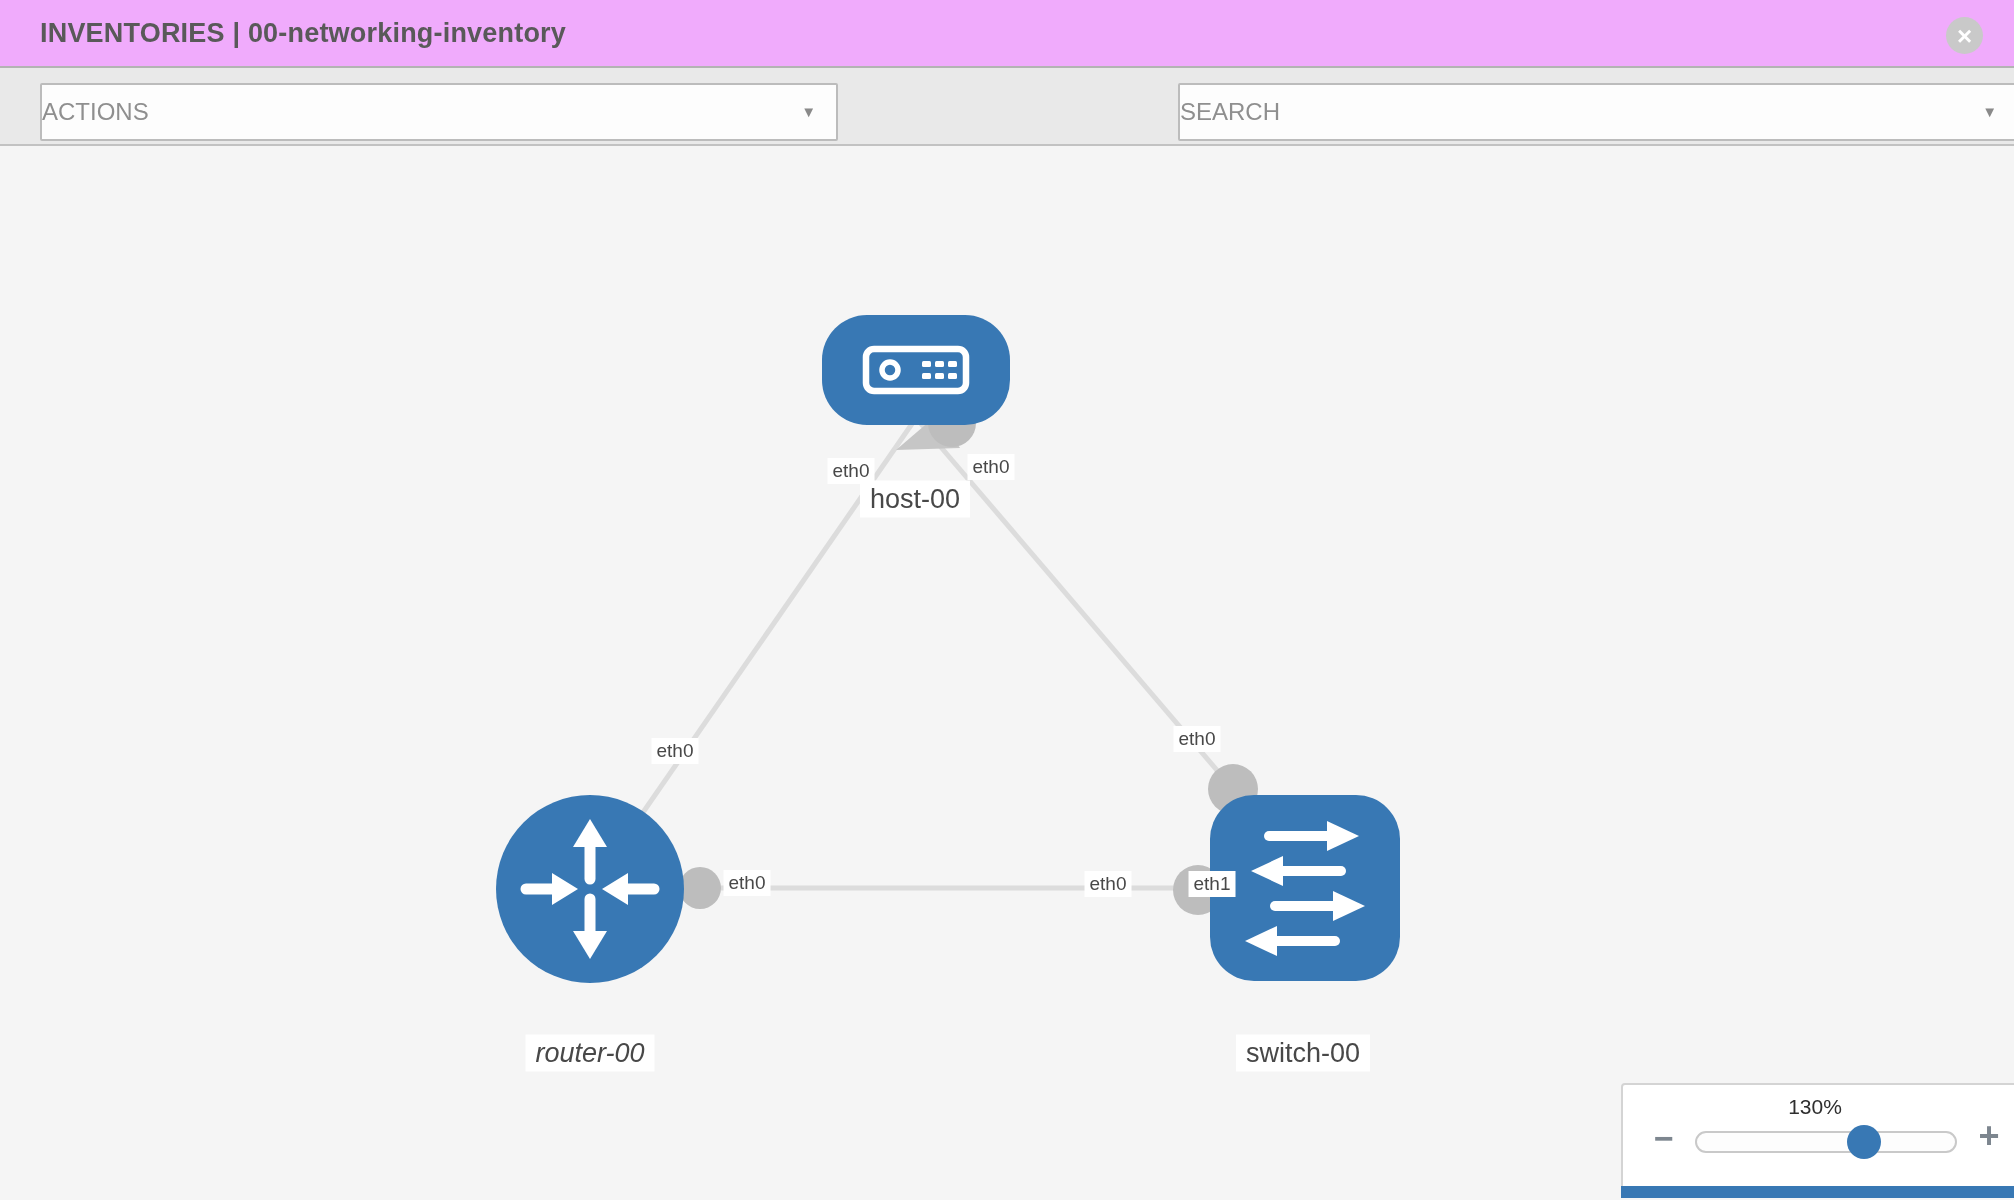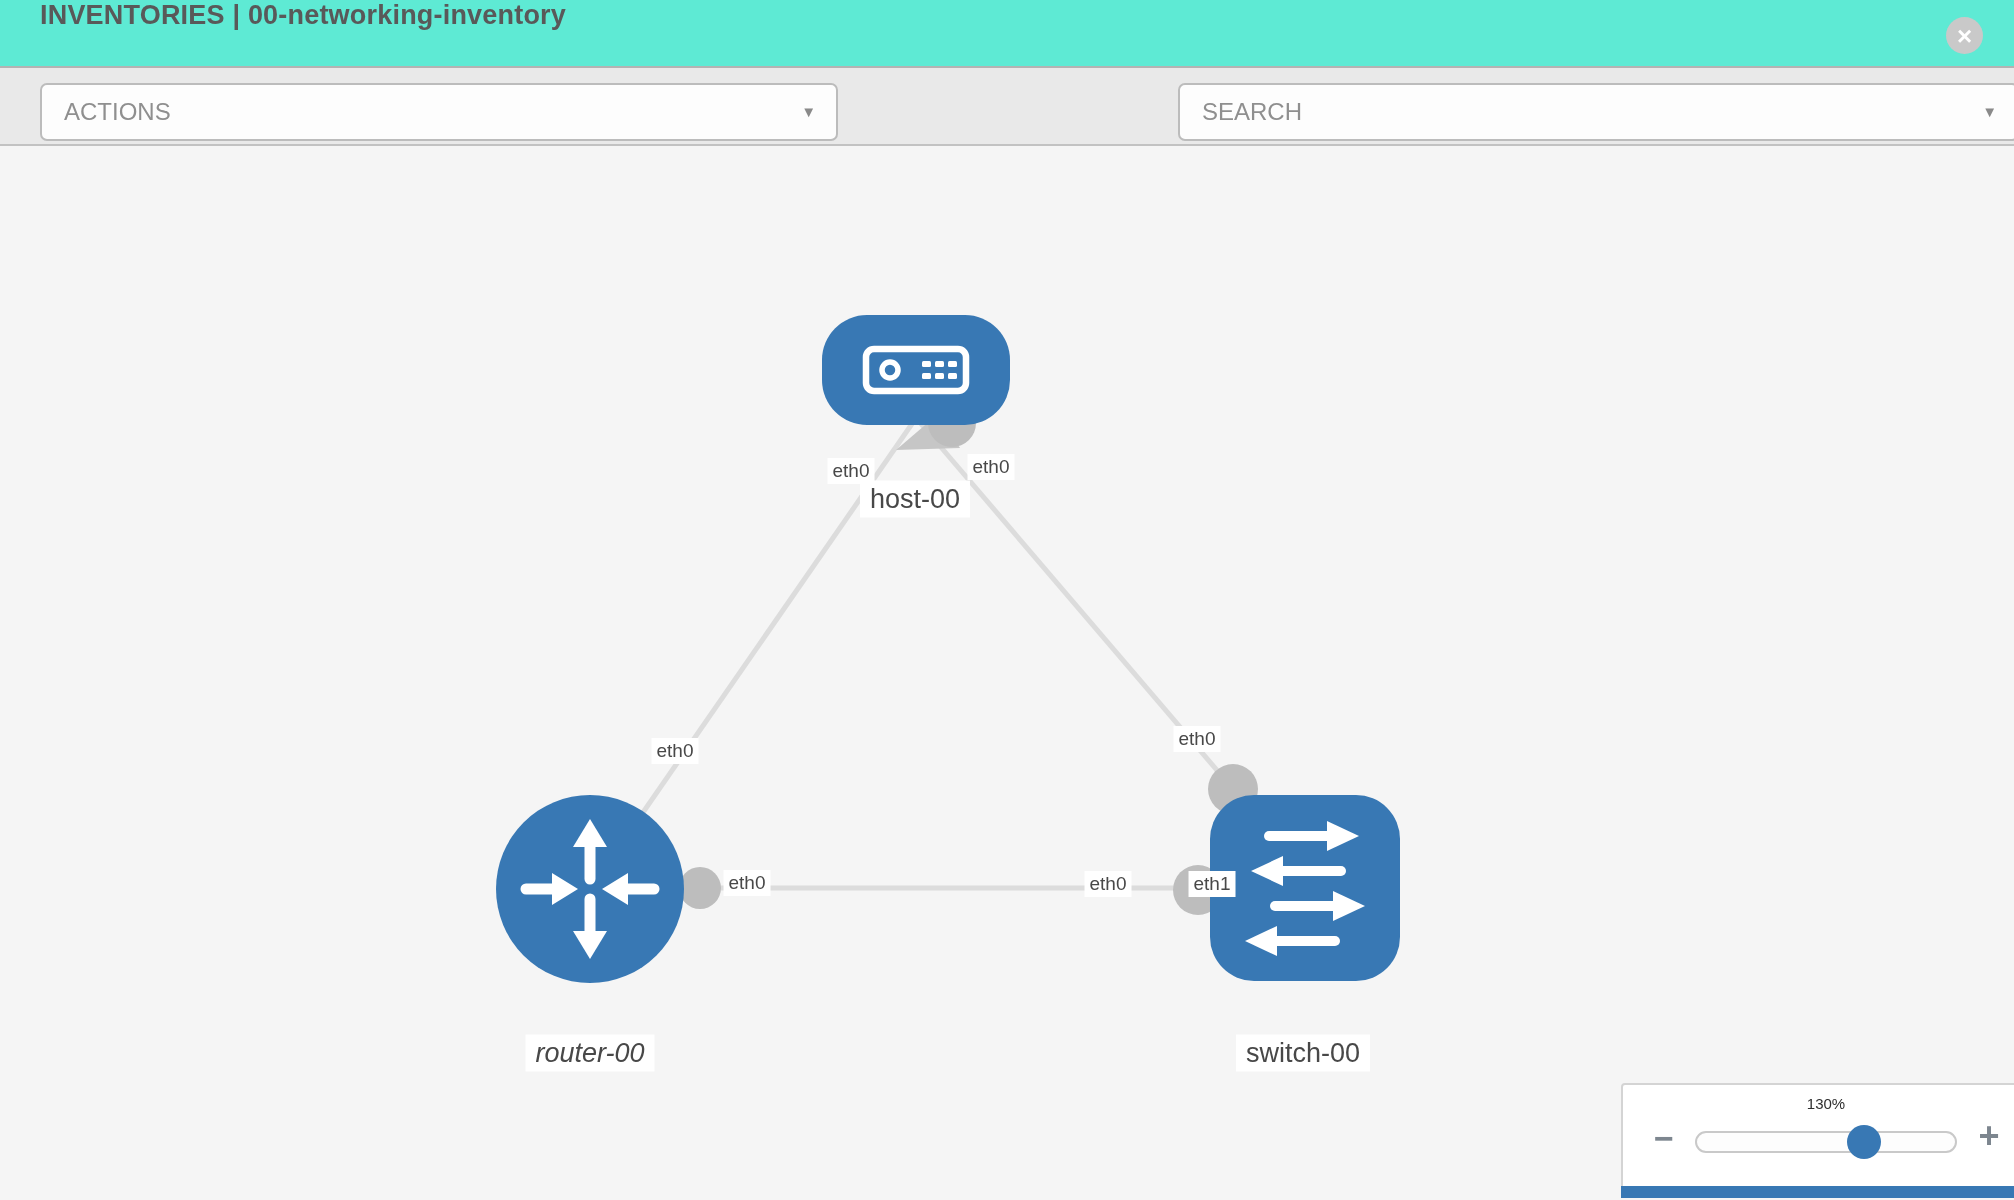--- a/index.html
+++ b/index.html
@@ -1,45 +1,45 @@
 <!DOCTYPE html>
 <html><head>
 <meta charset="utf-8">
 <style>
   * { margin:0; padding:0; box-sizing:border-box; }
   html,body { width:2014px; height:1200px; }
   body { font-family:"Liberation Sans", sans-serif; background:#f5f5f5; overflow:hidden; }
   .page { position:relative; width:2014px; height:1200px; overflow:hidden; }
 
   
-  .header { position:relative; width:100%; height:68px; background:#5eead4; border-bottom:2px solid #b3b3b3; display:flex; }
+  .header { position:relative; width:100%; height:68px; background:#f0abfc; border-bottom:2px solid #b3b3b3; display:flex; align-items:center; }
   .page-title { margin-left:40px; font-size:27px; font-weight:700; color:#595959; letter-spacing:0.2px; }
   .close-btn { position:absolute; right:31px; top:17px; width:37px; height:37px; border-radius:50%; background:#c9c9c9; color:#ffffff; display:flex; align-items:center; justify-content:center; font-size:26px; font-weight:700; cursor:pointer; line-height:1; }
 
   
   .toolbar { position:relative; width:100%; height:78px; background:#e9e9e9; border-bottom:2px solid #c2c2c2; }
-  .select-box { position:absolute; top:15px; height:58px; background:#fdfdfd; border:2px solid #bcbcbc; border-radius:7px; display:flex; align-items:center; font-size:24px; color:#8f8f8f; padding-left:22px; }
+  .select-box { position:absolute; top:15px; height:58px; background:#fdfdfd; border:2px solid #bcbcbc; border-radius:2px; display:flex; align-items:center; font-size:24px; color:#8f8f8f; }
   .select-actions { left:40px; width:798px; }
   .select-search { left:1178px; width:841px; }
   .select-caret { position:absolute; right:20px; top:50%; transform:translateY(-54%); font-size:15px; color:#8a8a8a; }
   .tool-icon { position:absolute; top:96px; cursor:pointer; }
   .icon-wrench { left:1048px; }
   .icon-key { left:1118px; }
 
   
   .canvas { position:relative; width:2014px; height:1052px; background:#f5f5f5; overflow:hidden; }
   .graph-svg { position:absolute; left:0; top:0; }
 
   .node-label, .if-label { position:absolute; transform:translate(-50%,-50%); background:#ffffff; color:#484848; white-space:nowrap; }
   .node-label { font-size:27px; padding:3px 10px;margin-top:40px; }
   .if-label { font-size:19px; padding:2px 5px; }
 
   
   .zoom-panel { position:absolute; left:1621px; top:937px; width:400px; height:160px; background:#ffffff; border:2px solid #d4d4d4; border-radius:4px; }
-  .zoom-value { position:absolute; left:72px; top:10px; width:262px; text-align:center; font-size:15px; color:#2f2f2f; }
+  .zoom-value { position:absolute; left:61px; top:10px; width:262px; text-align:center; font-size:21px; color:#2f2f2f; }
   .zoom-minus { position:absolute; left:28px; top:36px; width:26px; text-align:center; font-size:34px; font-weight:700; color:#7d868f; cursor:pointer; line-height:1; }
   .zoom-plus  { position:absolute; left:352px; top:33px; width:28px; text-align:center; font-size:36px; font-weight:700; color:#7d868f; cursor:pointer; line-height:1; }
   .zoom-track { position:absolute; left:72px; top:46px; width:262px; height:22px; background:#fdfdfd; border:2px solid #c9c9c9; border-radius:12px; cursor:pointer; }
   .zoom-thumb { position:absolute; left:224px; top:40px; width:34px; height:34px; border-radius:50%; background:#3878b4; cursor:pointer; }
   .key-bar { position:absolute; left:1621px; top:1040px; width:393px; height:14px; background:#3878b4; cursor:pointer; }
 </style>
 </head>
 <body>
 
 <div class="page">

